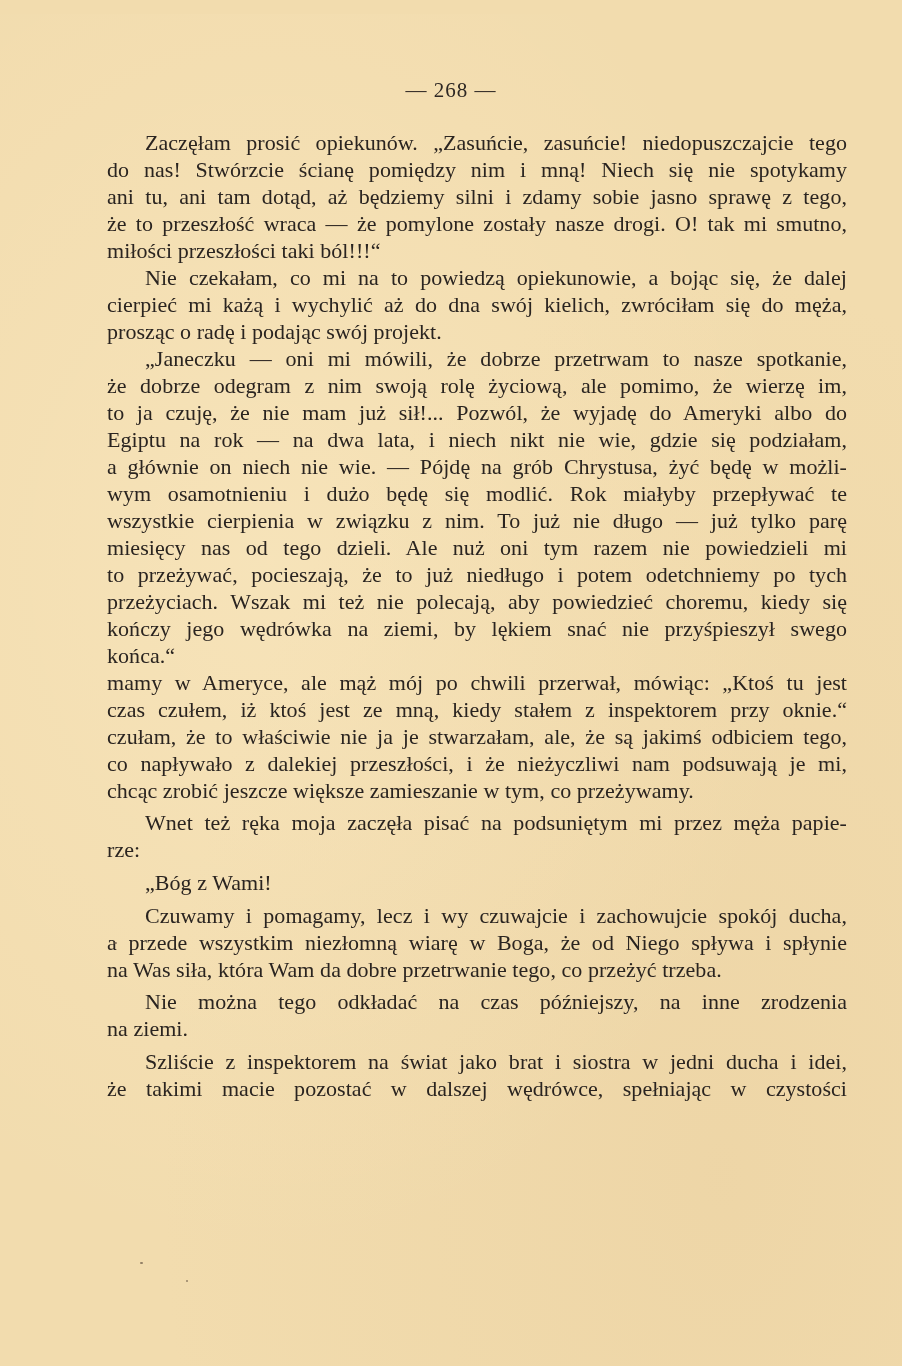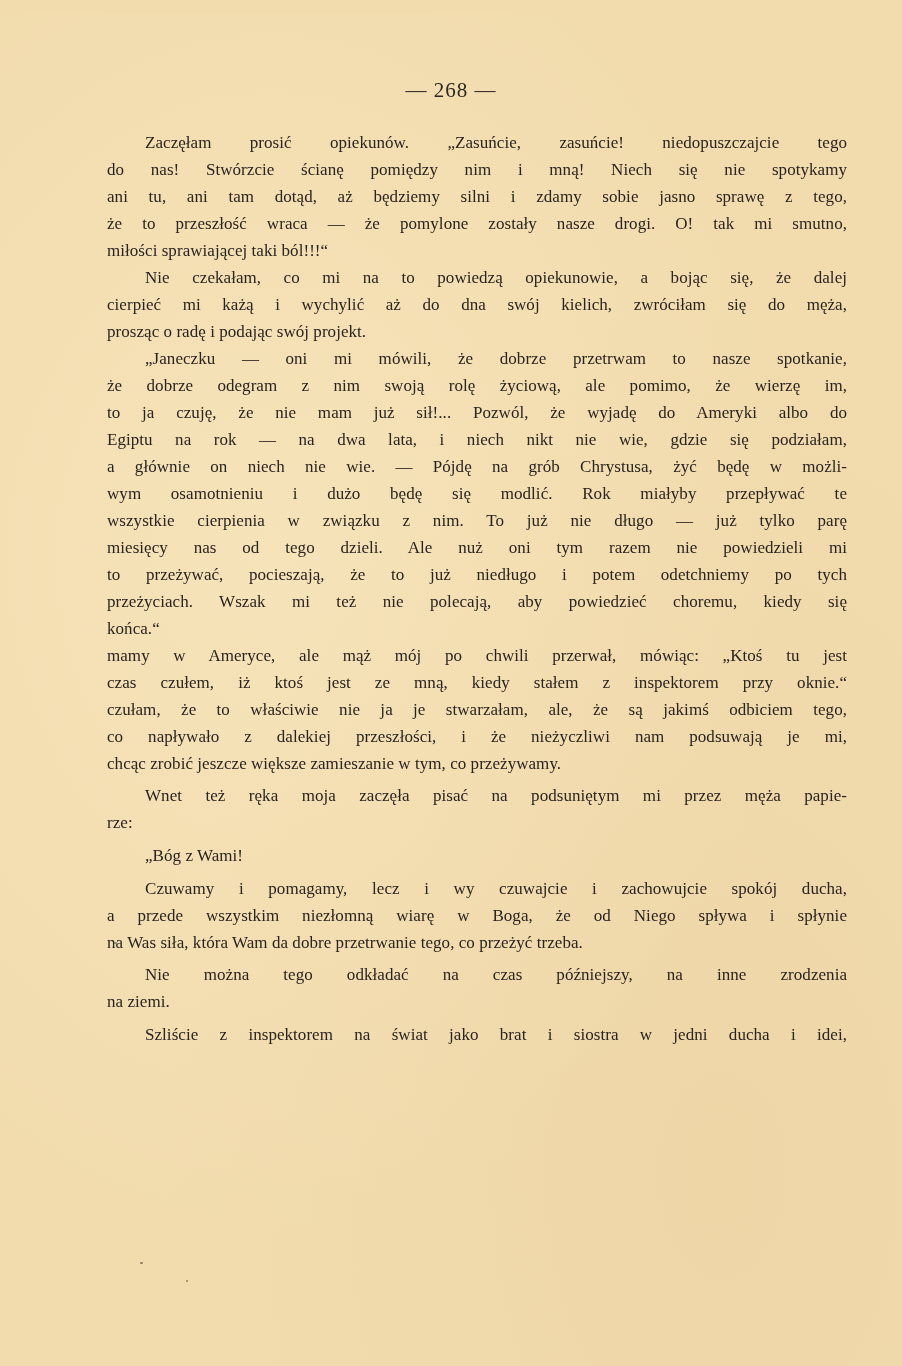--- a/index.html
+++ b/index.html
@@ -37,21 +37,21 @@
   .text-block {
     position: absolute;
     left: 107px;
     top: 115px;
     width: 740px;
   }
   .line {
     display: block;
     height: 27px;
     line-height: 27px;
-    font-size: 17px;
+    font-size: 22px;
     text-align: justify;
     text-align-last: justify;
     white-space: nowrap;
     overflow: visible;
     letter-spacing: 0.05px;
     word-spacing: 0px;
   }
   .line.last {
     text-align-last: left;
   }
@@ -72,52 +72,54 @@
 <body>
 
 <div class="page">
   <div class="page-number">— 268 —</div>
 
   <div class="text-block" id="text-block">
       <span class="line indent">Zaczęłam prosić opiekunów. „Zasuńcie, zasuńcie! niedopuszczajcie tego</span>
       <span class="line">do nas! Stwórzcie ścianę pomiędzy nim i mną! Niech się nie spotykamy</span>
       <span class="line">ani tu, ani tam dotąd, aż będziemy silni i zdamy sobie jasno sprawę z tego,</span>
       <span class="line">że to przeszłość wraca — że pomylone zostały nasze drogi. O! tak mi smutno,</span>
-      <span class="line last">miłości sprawiającej taki ból!!!“</span>
+      <span class="line last">miłości przeszłości taki ból!!!“</span>
       <span class="line indent">Nie czekałam, co mi na to powiedzą opiekunowie, a bojąc się, że dalej</span>
       <span class="line">cierpieć mi każą i wychylić aż do dna swój kielich, zwróciłam się do męża,</span>
       <span class="line last">prosząc o radę i podając swój projekt.</span>
       <span class="line indent">„Janeczku — oni mi mówili, że dobrze przetrwam to nasze spotkanie,</span>
       <span class="line">że dobrze odegram z nim swoją rolę życiową, ale pomimo, że wierzę im,</span>
       <span class="line">to ja czuję, że nie mam już sił!... Pozwól, że wyjadę do Ameryki albo do</span>
       <span class="line">Egiptu na rok — na dwa lata, i niech nikt nie wie, gdzie się podziałam,</span>
       <span class="line">a głównie on niech nie wie. — Pójdę na grób Chrystusa, żyć będę w możli-</span>
       <span class="line">wym osamotnieniu i dużo będę się modlić. Rok miałyby przepływać te</span>
       <span class="line">wszystkie cierpienia w związku z nim. To już nie długo — już tylko parę</span>
       <span class="line">miesięcy nas od tego dzieli. Ale nuż oni tym razem nie powiedzieli mi</span>
       <span class="line">to przeżywać, pocieszają, że to już niedługo i potem odetchniemy po tych</span>
       <span class="line">przeżyciach. Wszak mi też nie polecają, aby powiedzieć choremu, kiedy się</span>
+      <span class="line">kończy jego wędrówka na ziemi, by lękiem snać nie przyśpieszył swego</span>
       <span class="line last">końca.“</span>
       <span class="line">mamy w Ameryce, ale mąż mój po chwili przerwał, mówiąc: „Ktoś tu jest</span>
       <span class="line">czas czułem, iż ktoś jest ze mną, kiedy stałem z inspektorem przy oknie.“</span>
       <span class="line">czułam, że to właściwie nie ja je stwarzałam, ale, że są jakimś odbiciem tego,</span>
       <span class="line">co napływało z dalekiej przeszłości, i że nieżyczliwi nam podsuwają je mi,</span>
       <span class="line last">chcąc zrobić jeszcze większe zamieszanie w tym, co przeżywamy.</span>
       <div class="gap-small"></div>
       <span class="line indent">Wnet też ręka moja zaczęła pisać na podsuniętym mi przez męża papie-</span>
       <span class="line last">rze:</span>
       <div class="gap-med"></div>
       <span class="line indent last">„Bóg z Wami!</span>
       <div class="gap-med"></div>
       <span class="line indent">Czuwamy i pomagamy, lecz i wy czuwajcie i zachowujcie spokój ducha,</span>
       <span class="line">a przede wszystkim niezłomną wiarę w Boga, że od Niego spływa i spłynie</span>
       <span class="line last">na Was siła, która Wam da dobre przetrwanie tego, co przeżyć trzeba.</span>
       <div class="gap-small"></div>
       <span class="line indent">Nie można tego odkładać na czas późniejszy, na inne zrodzenia</span>
       <span class="line last">na ziemi.</span>
       <div class="gap-med"></div>
       <span class="line indent">Szliście z inspektorem na świat jako brat i siostra w jedni ducha i idei,</span>
+      <span class="line">że takimi macie pozostać w dalszej wędrówce, spełniając w czystości</span>
     </div>
 
   <span class="speck" style="left:114px;top:928px;"></span>
   <span class="speck" style="left:140px;top:1248px;"></span>
   <span class="speck" style="left:186px;top:1266px;width:2px;"></span>
 </div>
 
 </body></html>

